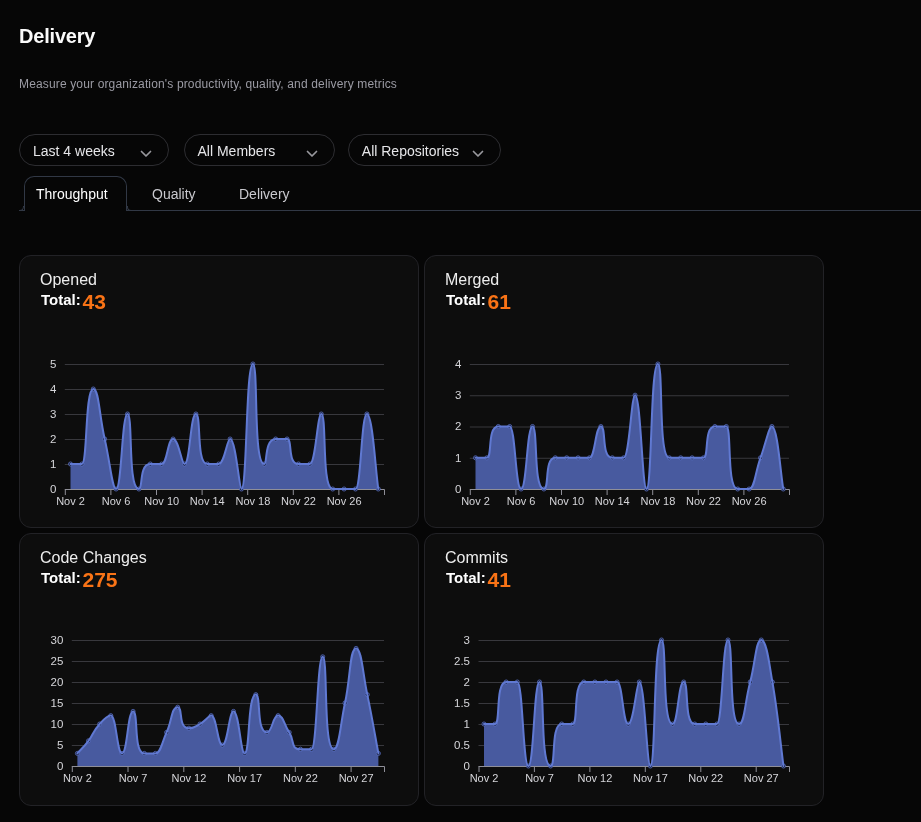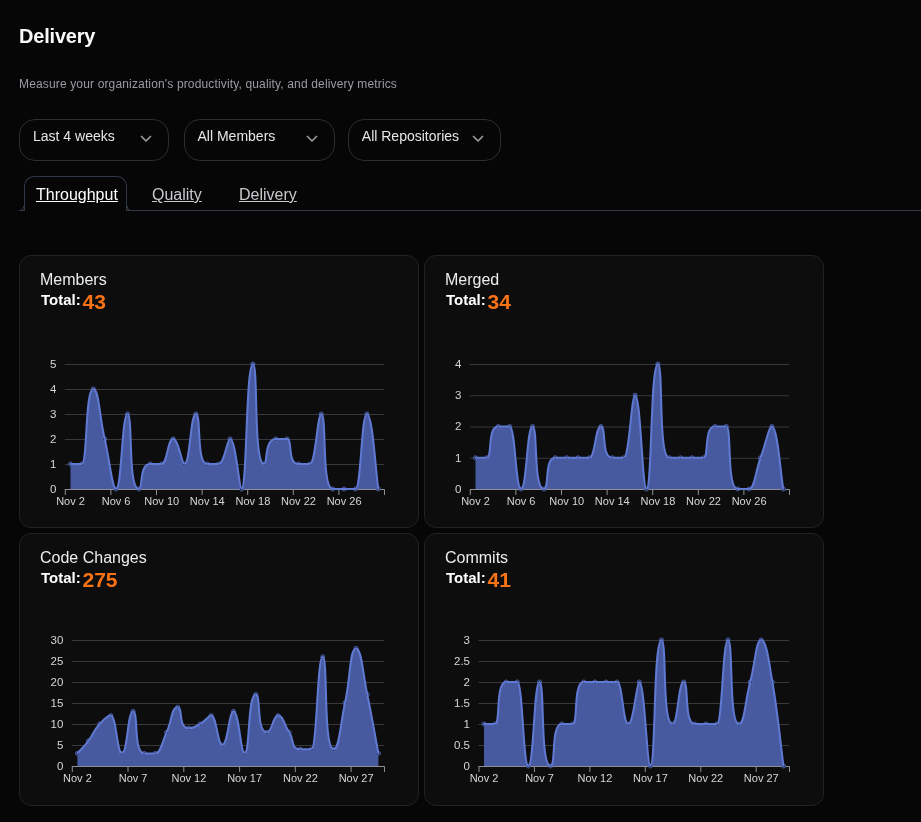--- a/index.html
+++ b/index.html
@@ -1,22 +1,22 @@
 <!DOCTYPE html>
 <html><head><meta charset="utf-8"><title>Analytics</title>
 <style>
 html,body{margin:0;padding:0;background:#060606;}
 body{width:921px;height:822px;position:relative;font-family:"Liberation Sans",sans-serif;overflow:hidden;}
 .h1{position:absolute;left:19px;top:25px;font-size:20px;font-weight:700;color:#fafafa;letter-spacing:-.2px;}
 .sub{position:absolute;left:19px;top:77px;font-size:12px;color:#9b9ba4;letter-spacing:.15px;}
-.btn{position:absolute;top:119px;height:42px;border:1px solid #2d2d31;border-radius:16px;box-sizing:border-box;color:#e6e6e9;font-size:14px;}
+.btn{position:absolute;top:134px;height:32px;border:1px solid #2d2d31;border-radius:16px;box-sizing:border-box;color:#e6e6e9;font-size:14px;}
 .btn span{position:absolute;left:13px;top:8px;}
 .tabline{position:absolute;left:19px;right:0;top:210px;height:1px;background:#313845;}
 .tab{position:absolute;left:23.5px;top:176px;width:103px;height:35px;background:#060606;border:1px solid #313845;border-bottom:none;border-radius:10px 10px 0 0;box-sizing:border-box;}
-.tabt{position:absolute;top:186px;font-size:16px;text-decoration:underline;}
+.tabt{position:absolute;top:186px;font-size:14px;}
 .card{position:absolute;width:400px;height:273px;background:#0d0d0d;border:1px solid #222226;border-radius:12px;box-sizing:border-box;}
 .ctitle{position:absolute;left:20px;top:15px;font-size:16px;color:#ededed;}
 .ctotal{position:absolute;left:21px;top:31px;height:26px;}
 .tlab{position:absolute;left:0;top:4px;font-size:15px;font-weight:700;color:#fff;}
 .tnum{position:absolute;left:41.5px;top:3px;font-size:21px;font-weight:700;color:#f97316;}
 </style></head>
 <body>
 <div class="h1">Delivery</div>
 <div class="sub">Measure your organization's productivity, quality, and delivery metrics</div>
 <div class="btn" style="left:19px;width:150px">
@@ -38,21 +38,21 @@
     </svg>
   </div>
 <div class="tabline"></div>
 <div class="tab"></div>
 <div style="position:absolute;left:19px;top:206px;width:4.5px;height:4.5px;border-right:1px solid #313845;border-bottom:1px solid #313845;border-bottom-right-radius:4.5px;box-sizing:border-box;"></div>
 <div style="position:absolute;left:126.5px;top:206px;width:4.5px;height:4.5px;border-left:1px solid #313845;border-bottom:1px solid #313845;border-bottom-left-radius:4.5px;box-sizing:border-box;"></div>
 <div class="tabt" style="left:36px;color:#ffffff;">Throughput</div>
 <div class="tabt" style="left:152px;color:#c9c9ce;">Quality</div>
 <div class="tabt" style="left:228px;color:#c9c9ce;margin-left:11px;">Delivery</div>
 <div class="card" style="left:19px;top:255px">
-<div class="ctitle">Members</div>
+<div class="ctitle">Opened</div>
 <div class="ctotal">
       <span class="tlab">Total:</span>
       <span class="tnum">43</span>
     </div>
 <svg width="400" height="273" viewBox="0 0 400 273" style="position:absolute;left:-1px;top:-1px">
       <line x1="45.8" y1="209.50" x2="365" y2="209.50" stroke="#38383d" stroke-width="1"></line>
       <line x1="45.8" y1="184.50" x2="365" y2="184.50" stroke="#38383d" stroke-width="1"></line>
       <line x1="45.8" y1="159.50" x2="365" y2="159.50" stroke="#38383d" stroke-width="1"></line>
       <line x1="45.8" y1="134.50" x2="365" y2="134.50" stroke="#38383d" stroke-width="1"></line>
       <line x1="45.8" y1="109.50" x2="365" y2="109.50" stroke="#38383d" stroke-width="1"></line>
@@ -107,21 +107,21 @@
       <text x="188.3" y="249.8" text-anchor="middle" font-size="11" fill="#d6d6da">Nov 14</text>
       <text x="233.9" y="249.8" text-anchor="middle" font-size="11" fill="#d6d6da">Nov 18</text>
       <text x="279.5" y="249.8" text-anchor="middle" font-size="11" fill="#d6d6da">Nov 22</text>
       <text x="325.1" y="249.8" text-anchor="middle" font-size="11" fill="#d6d6da">Nov 26</text>
     </svg>
 </div>
 <div class="card" style="left:424px;top:255px">
 <div class="ctitle">Merged</div>
 <div class="ctotal">
       <span class="tlab">Total:</span>
-      <span class="tnum">34</span>
+      <span class="tnum">61</span>
     </div>
 <svg width="400" height="273" viewBox="0 0 400 273" style="position:absolute;left:-1px;top:-1px">
       <line x1="45.8" y1="203.25" x2="365" y2="203.25" stroke="#38383d" stroke-width="1"></line>
       <line x1="45.8" y1="172.00" x2="365" y2="172.00" stroke="#38383d" stroke-width="1"></line>
       <line x1="45.8" y1="140.75" x2="365" y2="140.75" stroke="#38383d" stroke-width="1"></line>
       <line x1="45.8" y1="109.50" x2="365" y2="109.50" stroke="#38383d" stroke-width="1"></line>
       <line x1="45.8" y1="234.5" x2="365.5" y2="234.5" stroke="#8f8f98" stroke-width="1"></line>
       <line x1="46.3" y1="234.5" x2="46.3" y2="240" stroke="#8f8f98" stroke-width="1"></line>
       <line x1="91.9" y1="234.5" x2="91.9" y2="240" stroke="#8f8f98" stroke-width="1"></line>
       <line x1="137.5" y1="234.5" x2="137.5" y2="240" stroke="#8f8f98" stroke-width="1"></line>

